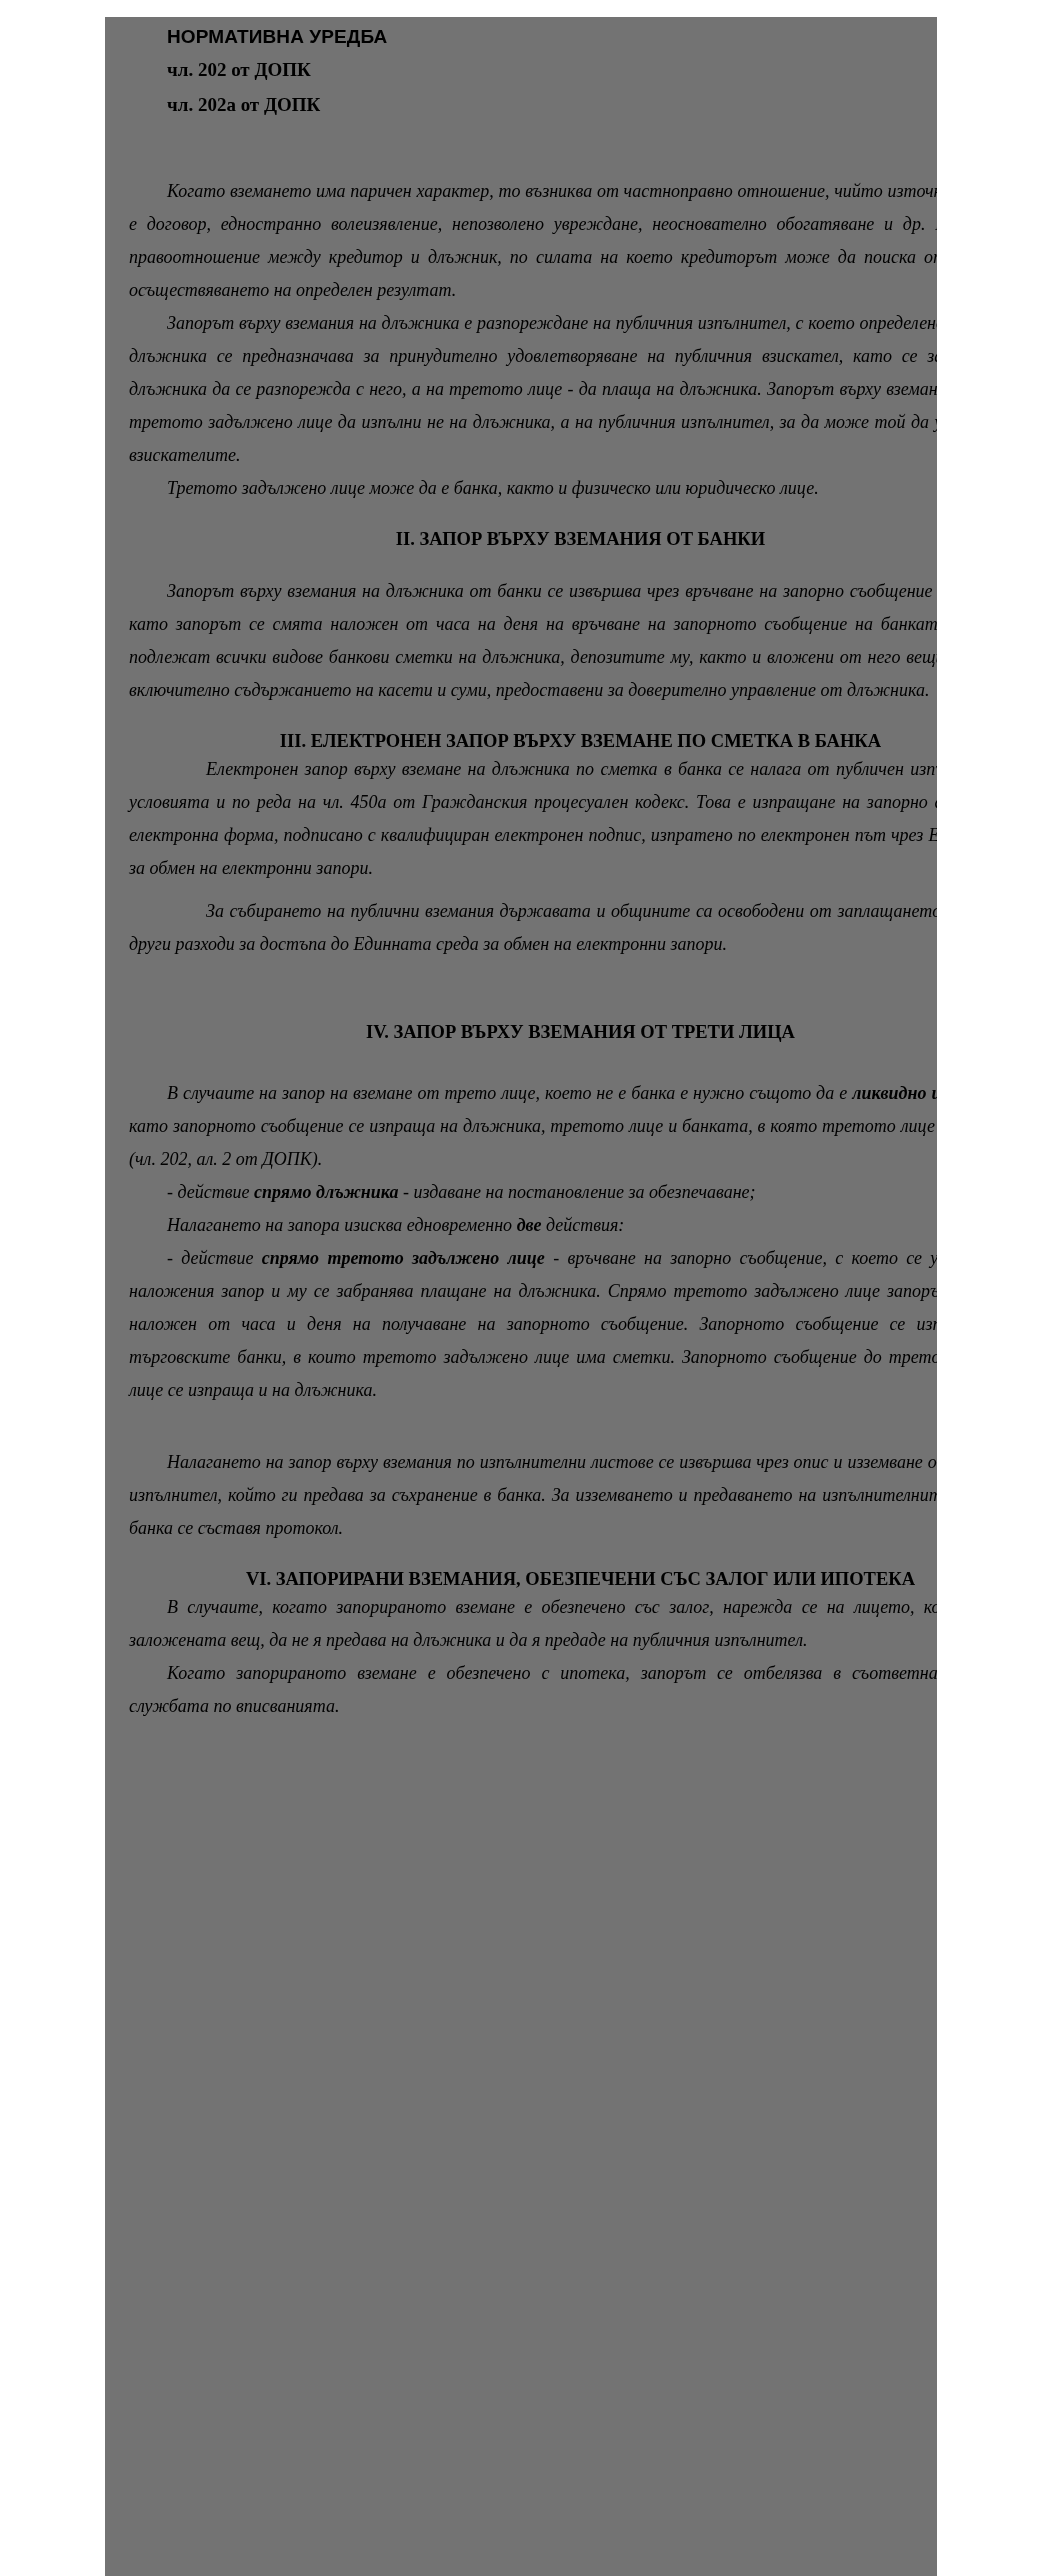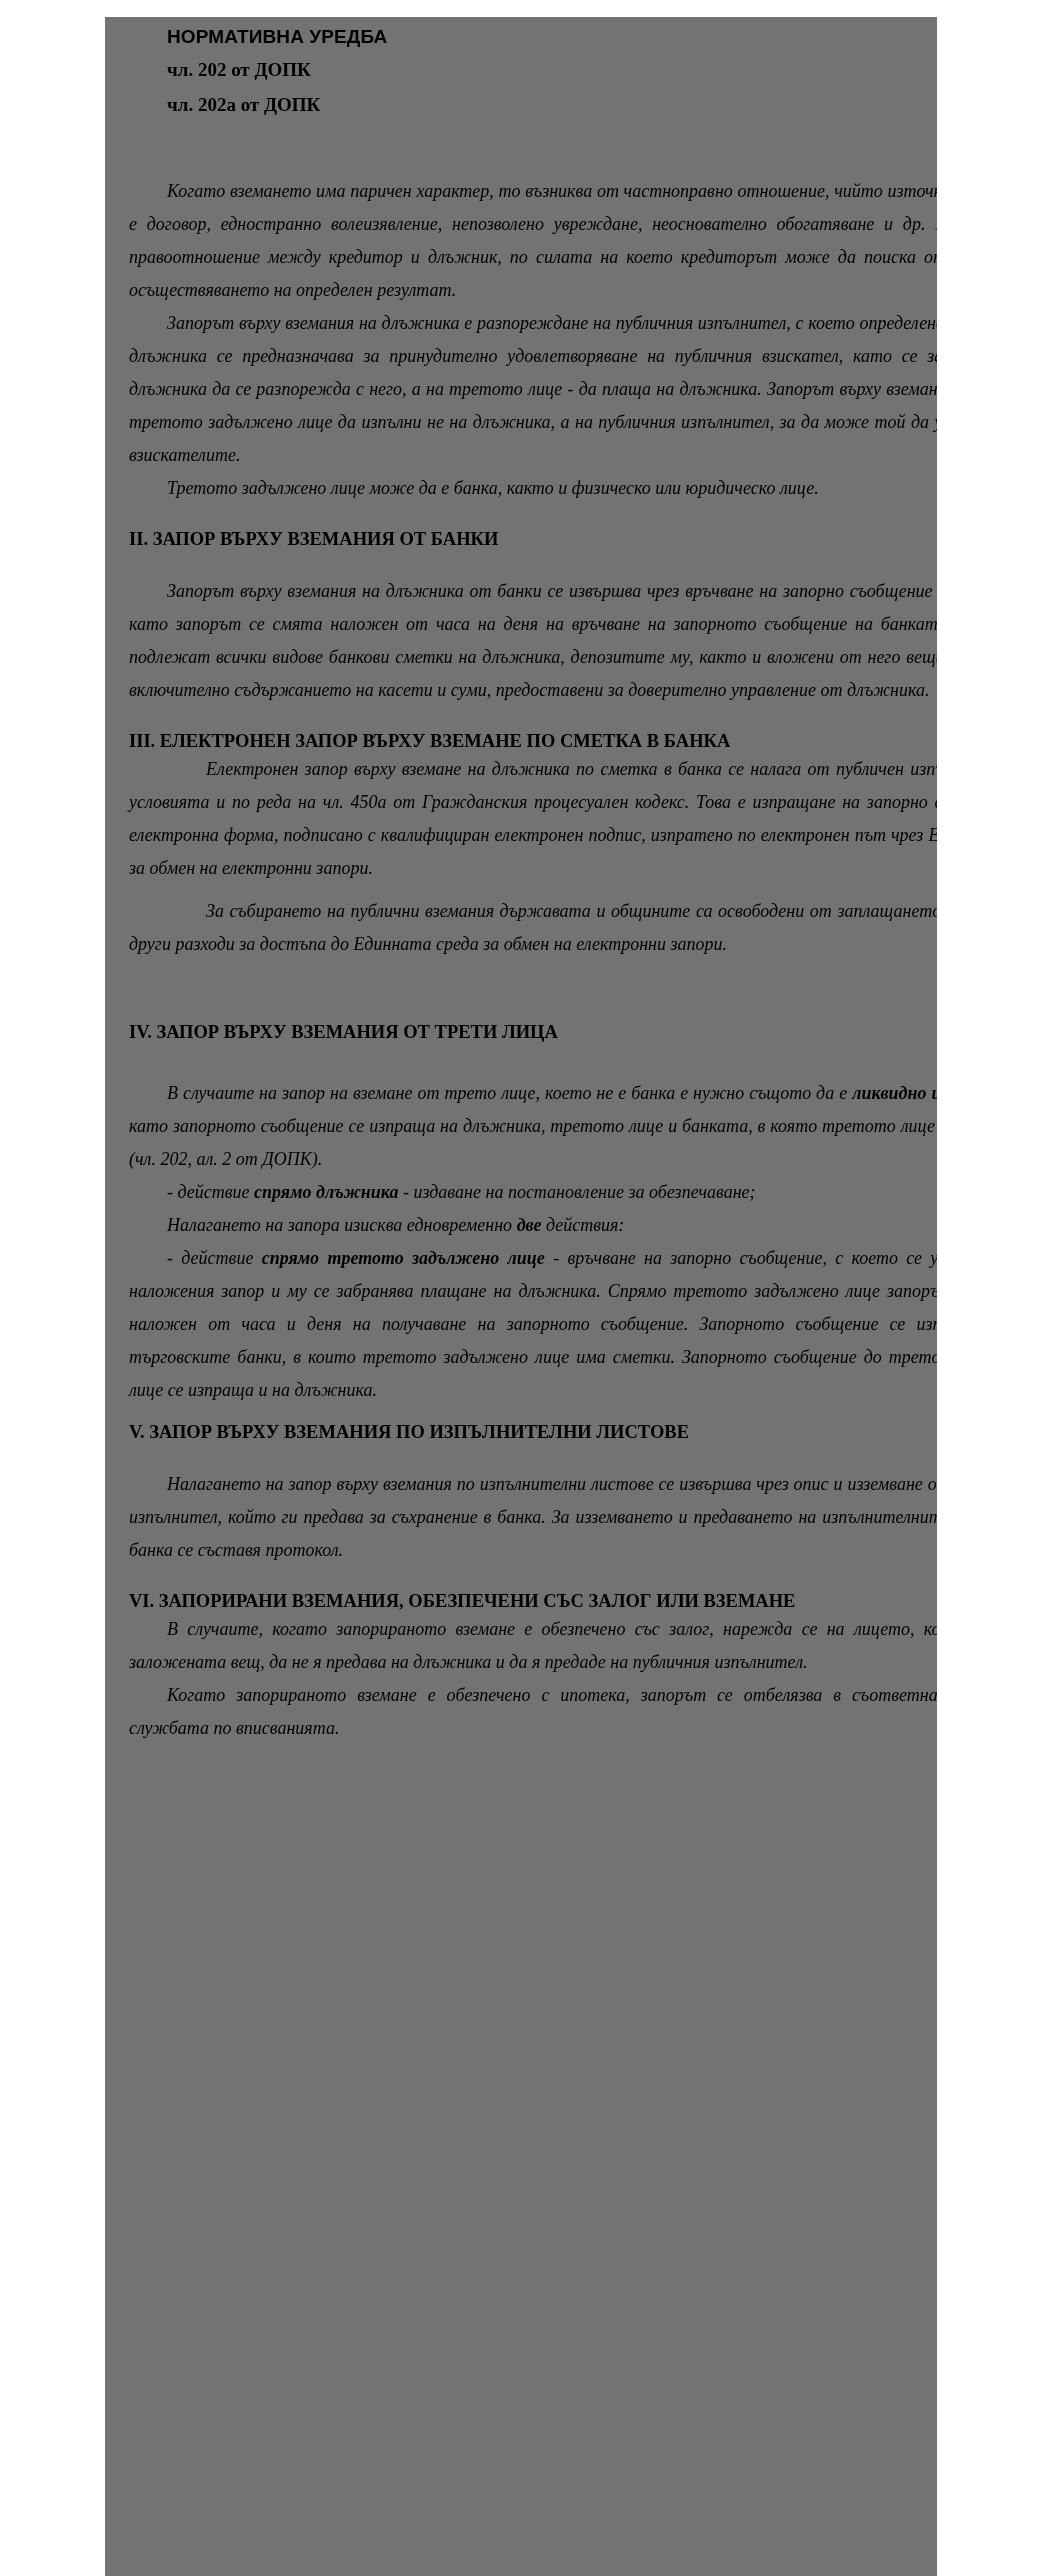--- a/index.html
+++ b/index.html
@@ -43,21 +43,21 @@
     font-weight: bold;
     font-size: 19px;
     line-height: 1.0;
     margin: 0 0 16px 38px;
   }
   .sec-heading {
     font-weight: bold;
     font-size: 18.5px;
     line-height: 1.18;
     margin: 0;
-    text-align: left;
+    text-align: center;
   }
   .sec-heading.left-ind {
     text-align: left;
     margin-left: 38px;
   }
 
   
   p.body {
     font-size: 18px;
     line-height: 33px;
@@ -125,28 +125,27 @@
     <p class="body"><span>В случаите на запор на вземане от трето лице, което не е банка е нужно същото да е </span><b>ликвидно и изискуемо</b><span>, като запорното съобщение се изпраща на длъжника, третото лице и банката, в която третото лице има сметки (чл. 202, ал. 2 от ДОПК).</span></p>
 
     <p class="body"><span>- действие </span><b>спрямо длъжника</b><span> - издаване на постановление за обезпечаване;</span></p>
 
     <p class="body"><span>Налагането на запора изисква едновременно </span><b>две</b><span> действия:</span></p>
 
     <p class="body"><span>- действие </span><b>спрямо третото задължено лице</b><span> - връчване на запорно съобщение, с което се уведомява за наложения запор и му се забранява плащане на длъжника. Спрямо третото задължено лице запорът се смята наложен от часа и деня на получаване на запорното съобщение. Запорното съобщение се изпраща и на търговските банки, в които третото задължено лице има сметки. Запорното съобщение до трето задължено лице се изпраща и на длъжника.</span></p>
 
     <div class="sp-s"></div>
 
-    <div class="sec-heading">V. ЗАПОР ВЪРХУ ВЗЕМАНИЯ ПО ИЗПЪЛНИТЕЛНИ ЛИСТОВЕ</div>
 
     <div class="sp-m"></div>
 
     <p class="body">Налагането на запор върху вземания по изпълнителни листове се извършва чрез опис и изземване от публичния изпълнител, който ги предава за съхранение в банка. За изземването и предаването на изпълнителните листове в банка се съставя протокол.</p>
 
     <div class="sp-m"></div>
 
-    <div class="sec-heading">VI. ЗАПОРИРАНИ ВЗЕМАНИЯ, ОБЕЗПЕЧЕНИ СЪС ЗАЛОГ ИЛИ ВЗЕМАНЕ</div>
+    <div class="sec-heading">VI. ЗАПОРИРАНИ ВЗЕМАНИЯ, ОБЕЗПЕЧЕНИ СЪС ЗАЛОГ ИЛИ ИПОТЕКА</div>
 
     <p class="body">В случаите, когато запорираното вземане е обезпечено със залог, нарежда се на лицето, което държи заложената вещ, да не я предава на длъжника и да я предаде на публичния изпълнител.</p>
     <p class="body">Когато запорираното вземане е обезпечено с ипотека, запорът се отбелязва в съответната книга в службата по вписванията.</p>
 
   </div>
 </div>
 
 
 </body></html>

